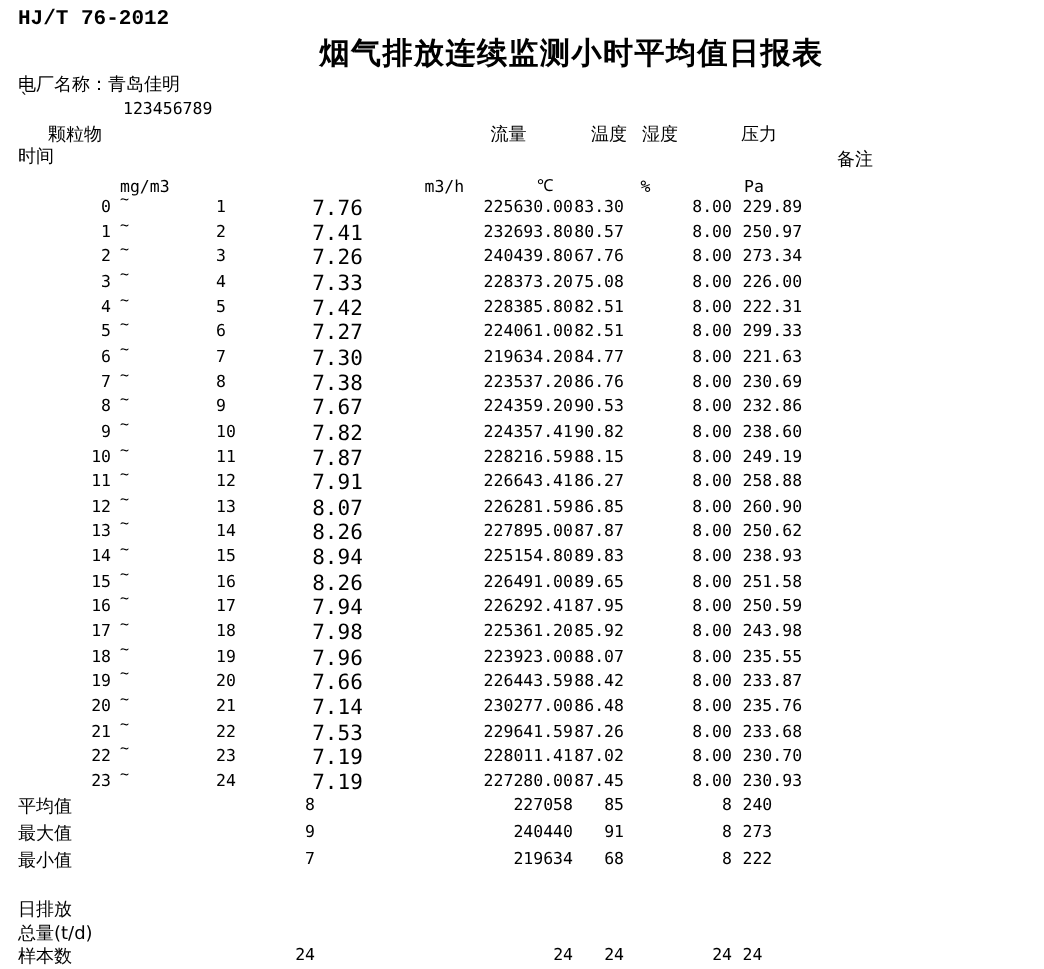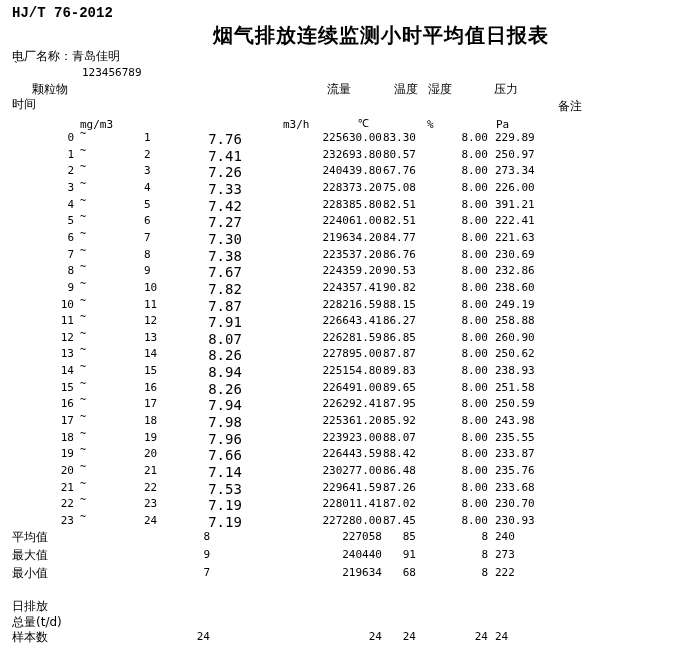--- a/index.html
+++ b/index.html
@@ -97,31 +97,31 @@
     <span class="c-press">226.00</span>
   </div>
       <div class="trow" style="top: 195.6px;">
     <span class="c-hstart">4</span>
     <span class="c-tilde">~</span>
     <span class="c-hend">5</span>
     <span class="c-pm">7.42</span>
     <span class="c-flow">228385.80</span>
     <span class="c-temp">82.51</span>
     <span class="c-hum">8.00</span>
-    <span class="c-press">391.21</span>
+    <span class="c-press">222.31</span>
   </div>
       <div class="trow" style="top: 212.25px;">
     <span class="c-hstart">5</span>
     <span class="c-tilde">~</span>
     <span class="c-hend">6</span>
     <span class="c-pm">7.27</span>
     <span class="c-flow">224061.00</span>
     <span class="c-temp">82.51</span>
     <span class="c-hum">8.00</span>
-    <span class="c-press">222.41</span>
+    <span class="c-press">299.33</span>
   </div>
       <div class="trow" style="top: 228.9px;">
     <span class="c-hstart">6</span>
     <span class="c-tilde">~</span>
     <span class="c-hend">7</span>
     <span class="c-pm">7.30</span>
     <span class="c-flow">219634.20</span>
     <span class="c-temp">84.77</span>
     <span class="c-hum">8.00</span>
     <span class="c-press">221.63</span>

